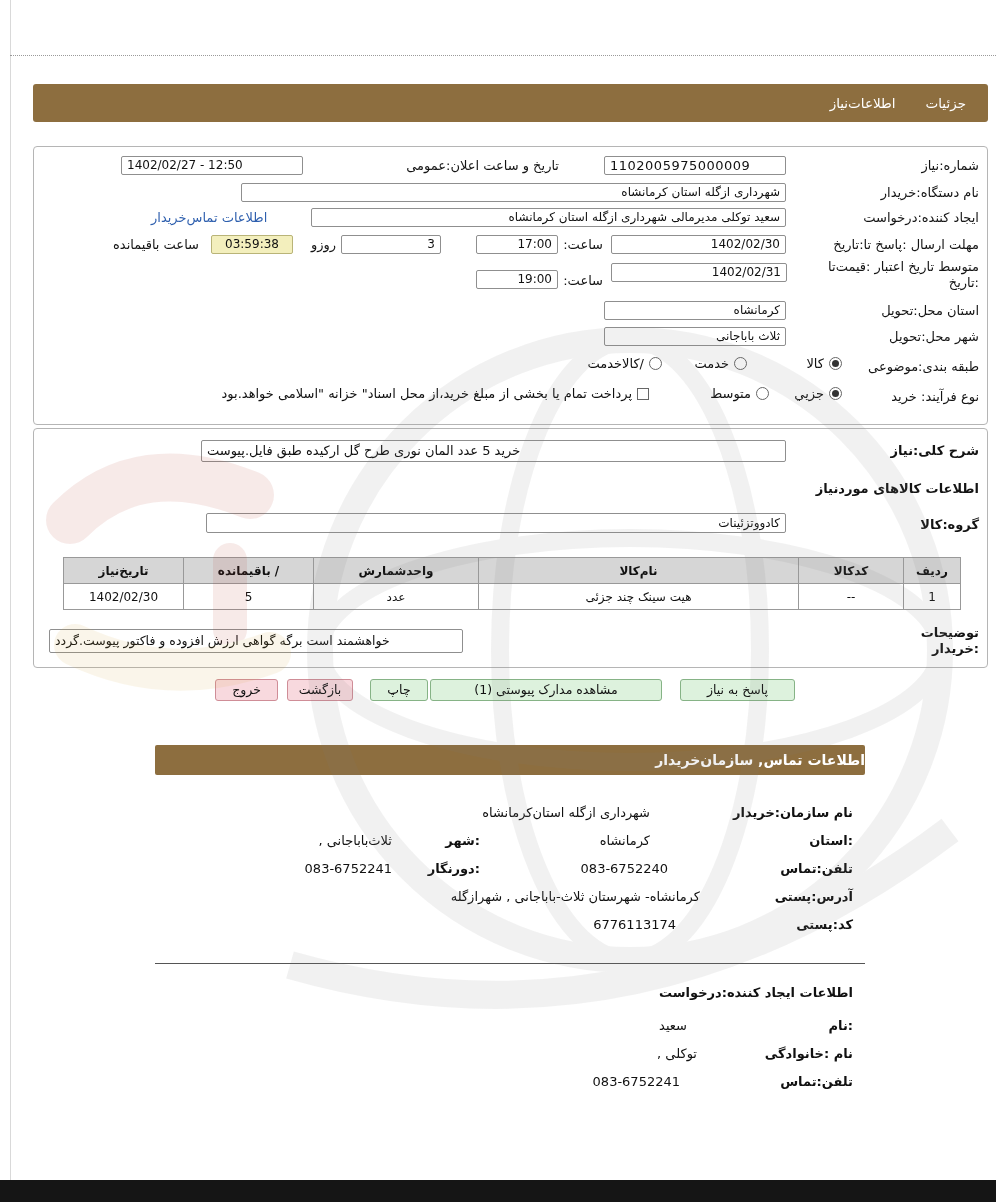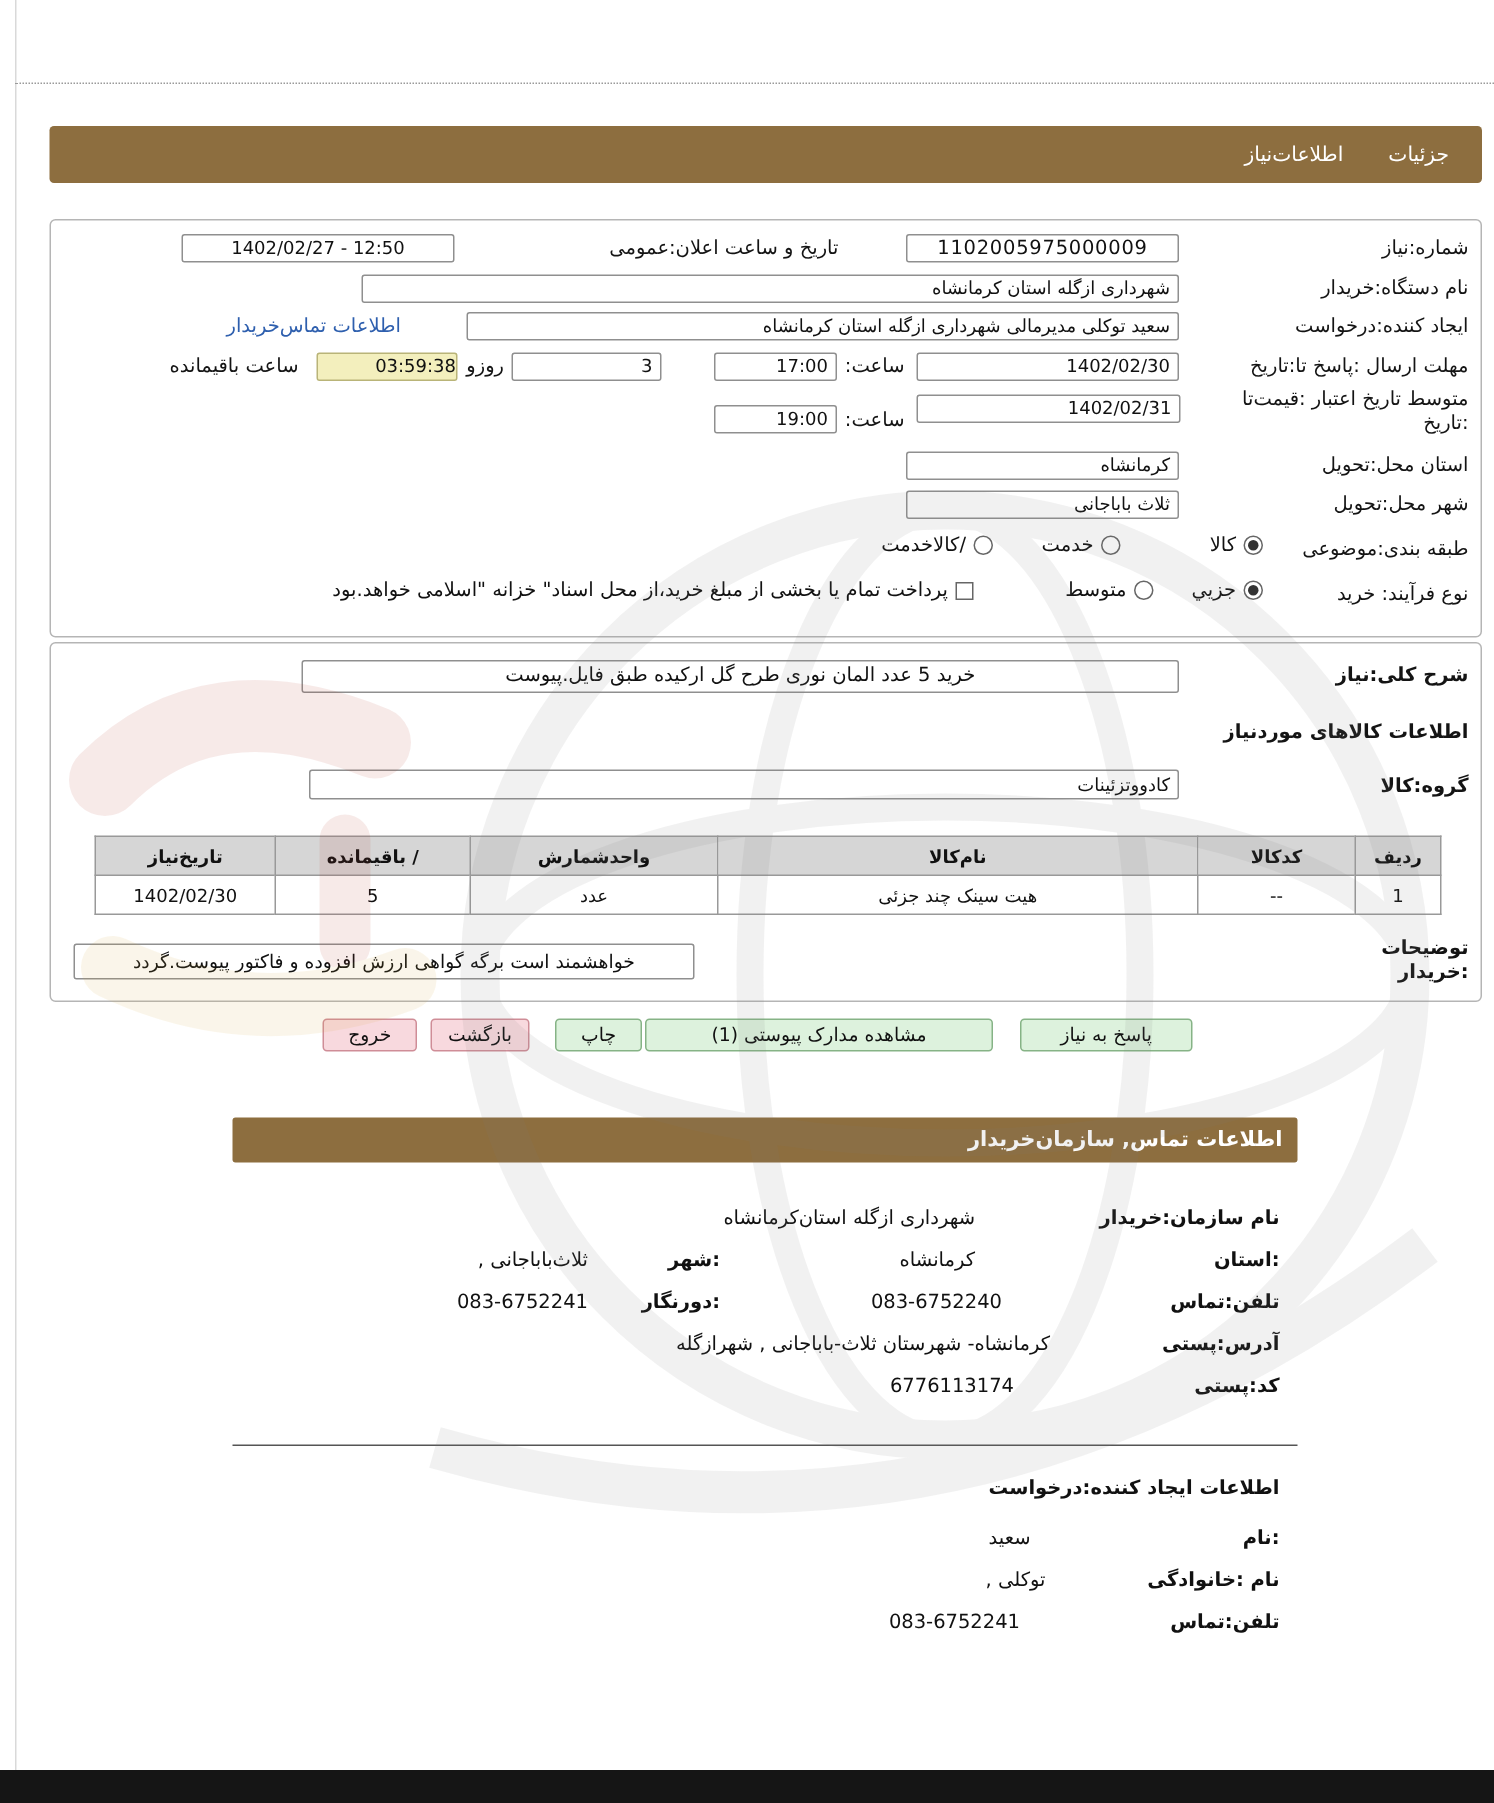--- a/index.html
+++ b/index.html
@@ -18,41 +18,41 @@
   .panel{position:absolute;background:#fff;border:1px solid #b5b5b5;border-radius:4px;box-sizing:border-box;}
   #panel1{left:33px;top:146px;width:955px;height:279px;}
   #panel2{left:33px;top:428px;width:955px;height:240px;}
   .lbl{position:absolute;font-size:13px;white-space:nowrap;color:#141414;}
   .b{font-weight:bold;}
   .inp{
     position:absolute;border:1px solid #8f8f8f;border-radius:2px;background:#fff;height:19px;
     line-height:17px;font-size:12px;padding:0 5px;box-sizing:border-box;overflow:hidden;white-space:nowrap;
   }
   .num{direction:ltr;unicode-bidi:isolate;}
-  .ta-c{text-align:center;} .ta-r{text-align:right;}
+  .ta-c{text-align:left;} .ta-r{text-align:right;}
   .count{
-    position:absolute;width:94px;height:19px;line-height:17px;text-align:right;font-size:12px;
+    position:absolute;width:82px;height:19px;line-height:17px;text-align:center;font-size:12px;
     border:1px solid var(--countdown-border,#b9b478);background:var(--countdown-bg,#f3efbd);
     box-sizing:border-box;border-radius:2px;
   }
   .link{position:absolute;font-size:13px;color:var(--link-blue,#2e5fae);cursor:pointer;white-space:nowrap;text-align:center;}
   .opt{position:absolute;display:flex;align-items:center;gap:5px;font-size:13px;white-space:nowrap;}
   .radio{width:13px;height:13px;border:1px solid #666;border-radius:50%;background:#fff;
     display:inline-flex;align-items:center;justify-content:center;flex:0 0 auto;box-sizing:border-box;}
   .radio.checked::after{content:"";width:7px;height:7px;border-radius:50%;background:#333;}
   .checkbox{width:12px;height:12px;border:1px solid #666;background:#fff;flex:0 0 auto;box-sizing:border-box;}
   table.goods{position:absolute;right:26px;top:128px;width:897px;border-collapse:collapse;table-layout:fixed;font-size:12px;}
   .goods th{background:var(--table-header-bg,#d6d6d6);border:1px solid #999;height:25px;font-weight:bold;padding:0 4px;white-space:nowrap;overflow:hidden;}
   .goods td{border:1px solid #999;height:25px;text-align:center;background:#fff;padding:0 4px;white-space:nowrap;overflow:hidden;}
   .btn{position:absolute;top:679px;height:22px;line-height:20px;text-align:center;font-size:12.5px;
     border-radius:3px;box-sizing:border-box;cursor:pointer;white-space:nowrap;overflow:hidden;}
   .btn.green{background:var(--green-btn-bg,#ddf2dd);border:1px solid var(--green-btn-border,#86b386);}
   .btn.pink{background:var(--pink-btn-bg,#f8d9de);border:1px solid var(--pink-btn-border,#cf8d97);}
   .hdr2{position:absolute;left:155px;top:745px;width:710px;height:30px;line-height:30px;
-    padding:0 10px;box-sizing:border-box;font-size:14px;font-weight:bold;border-radius:2px;}
+    padding:0 0;box-sizing:border-box;font-size:14px;font-weight:bold;border-radius:2px;}
   .infoblock{position:absolute;font-size:13px;}
   #contact-block{left:155px;top:795px;width:710px;height:160px;}
   #creator-block{left:155px;top:980px;width:710px;height:130px;}
   .itxt{position:absolute;font-size:13px;white-space:nowrap;}
   .divider{position:absolute;left:155px;top:963px;width:710px;border-top:1px solid #555;}
   .bottombar{position:absolute;left:0;top:1180px;width:996px;height:22px;background:#151515;}
   .wm{position:absolute;left:0;top:0;width:996px;height:1202px;pointer-events:none;z-index:6;opacity:.10;}
 </style>
 </head>
 <body>

